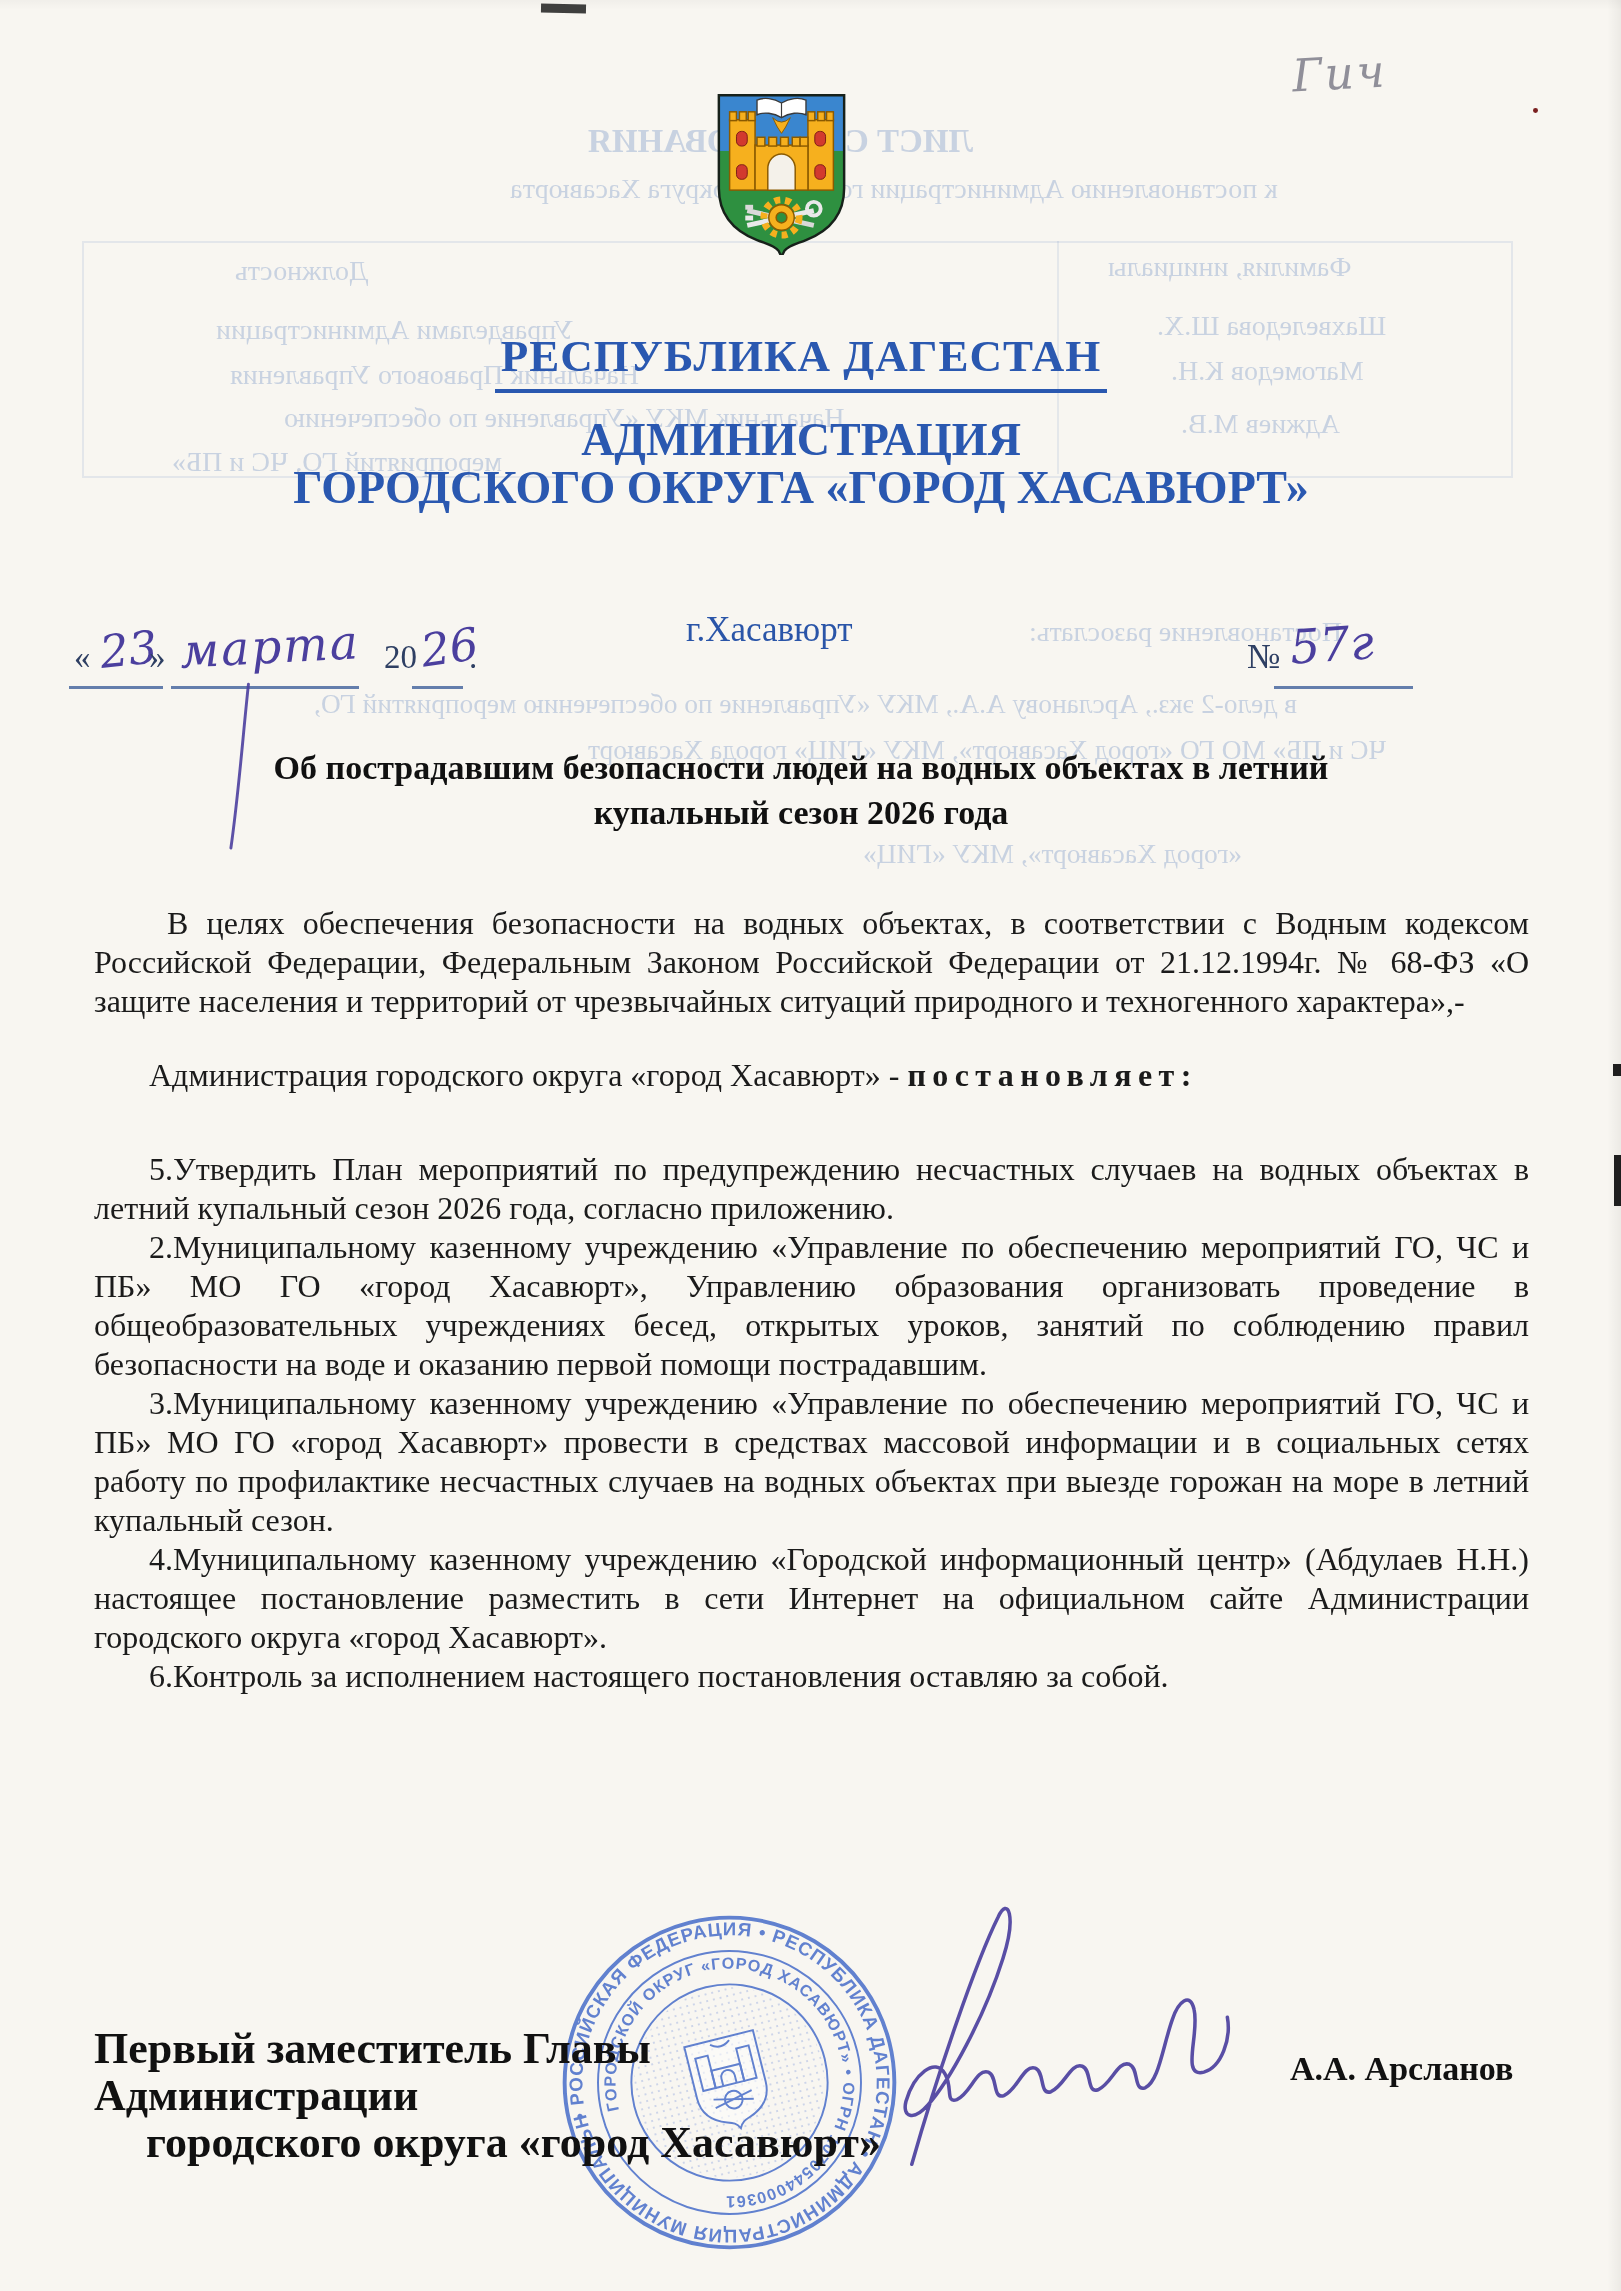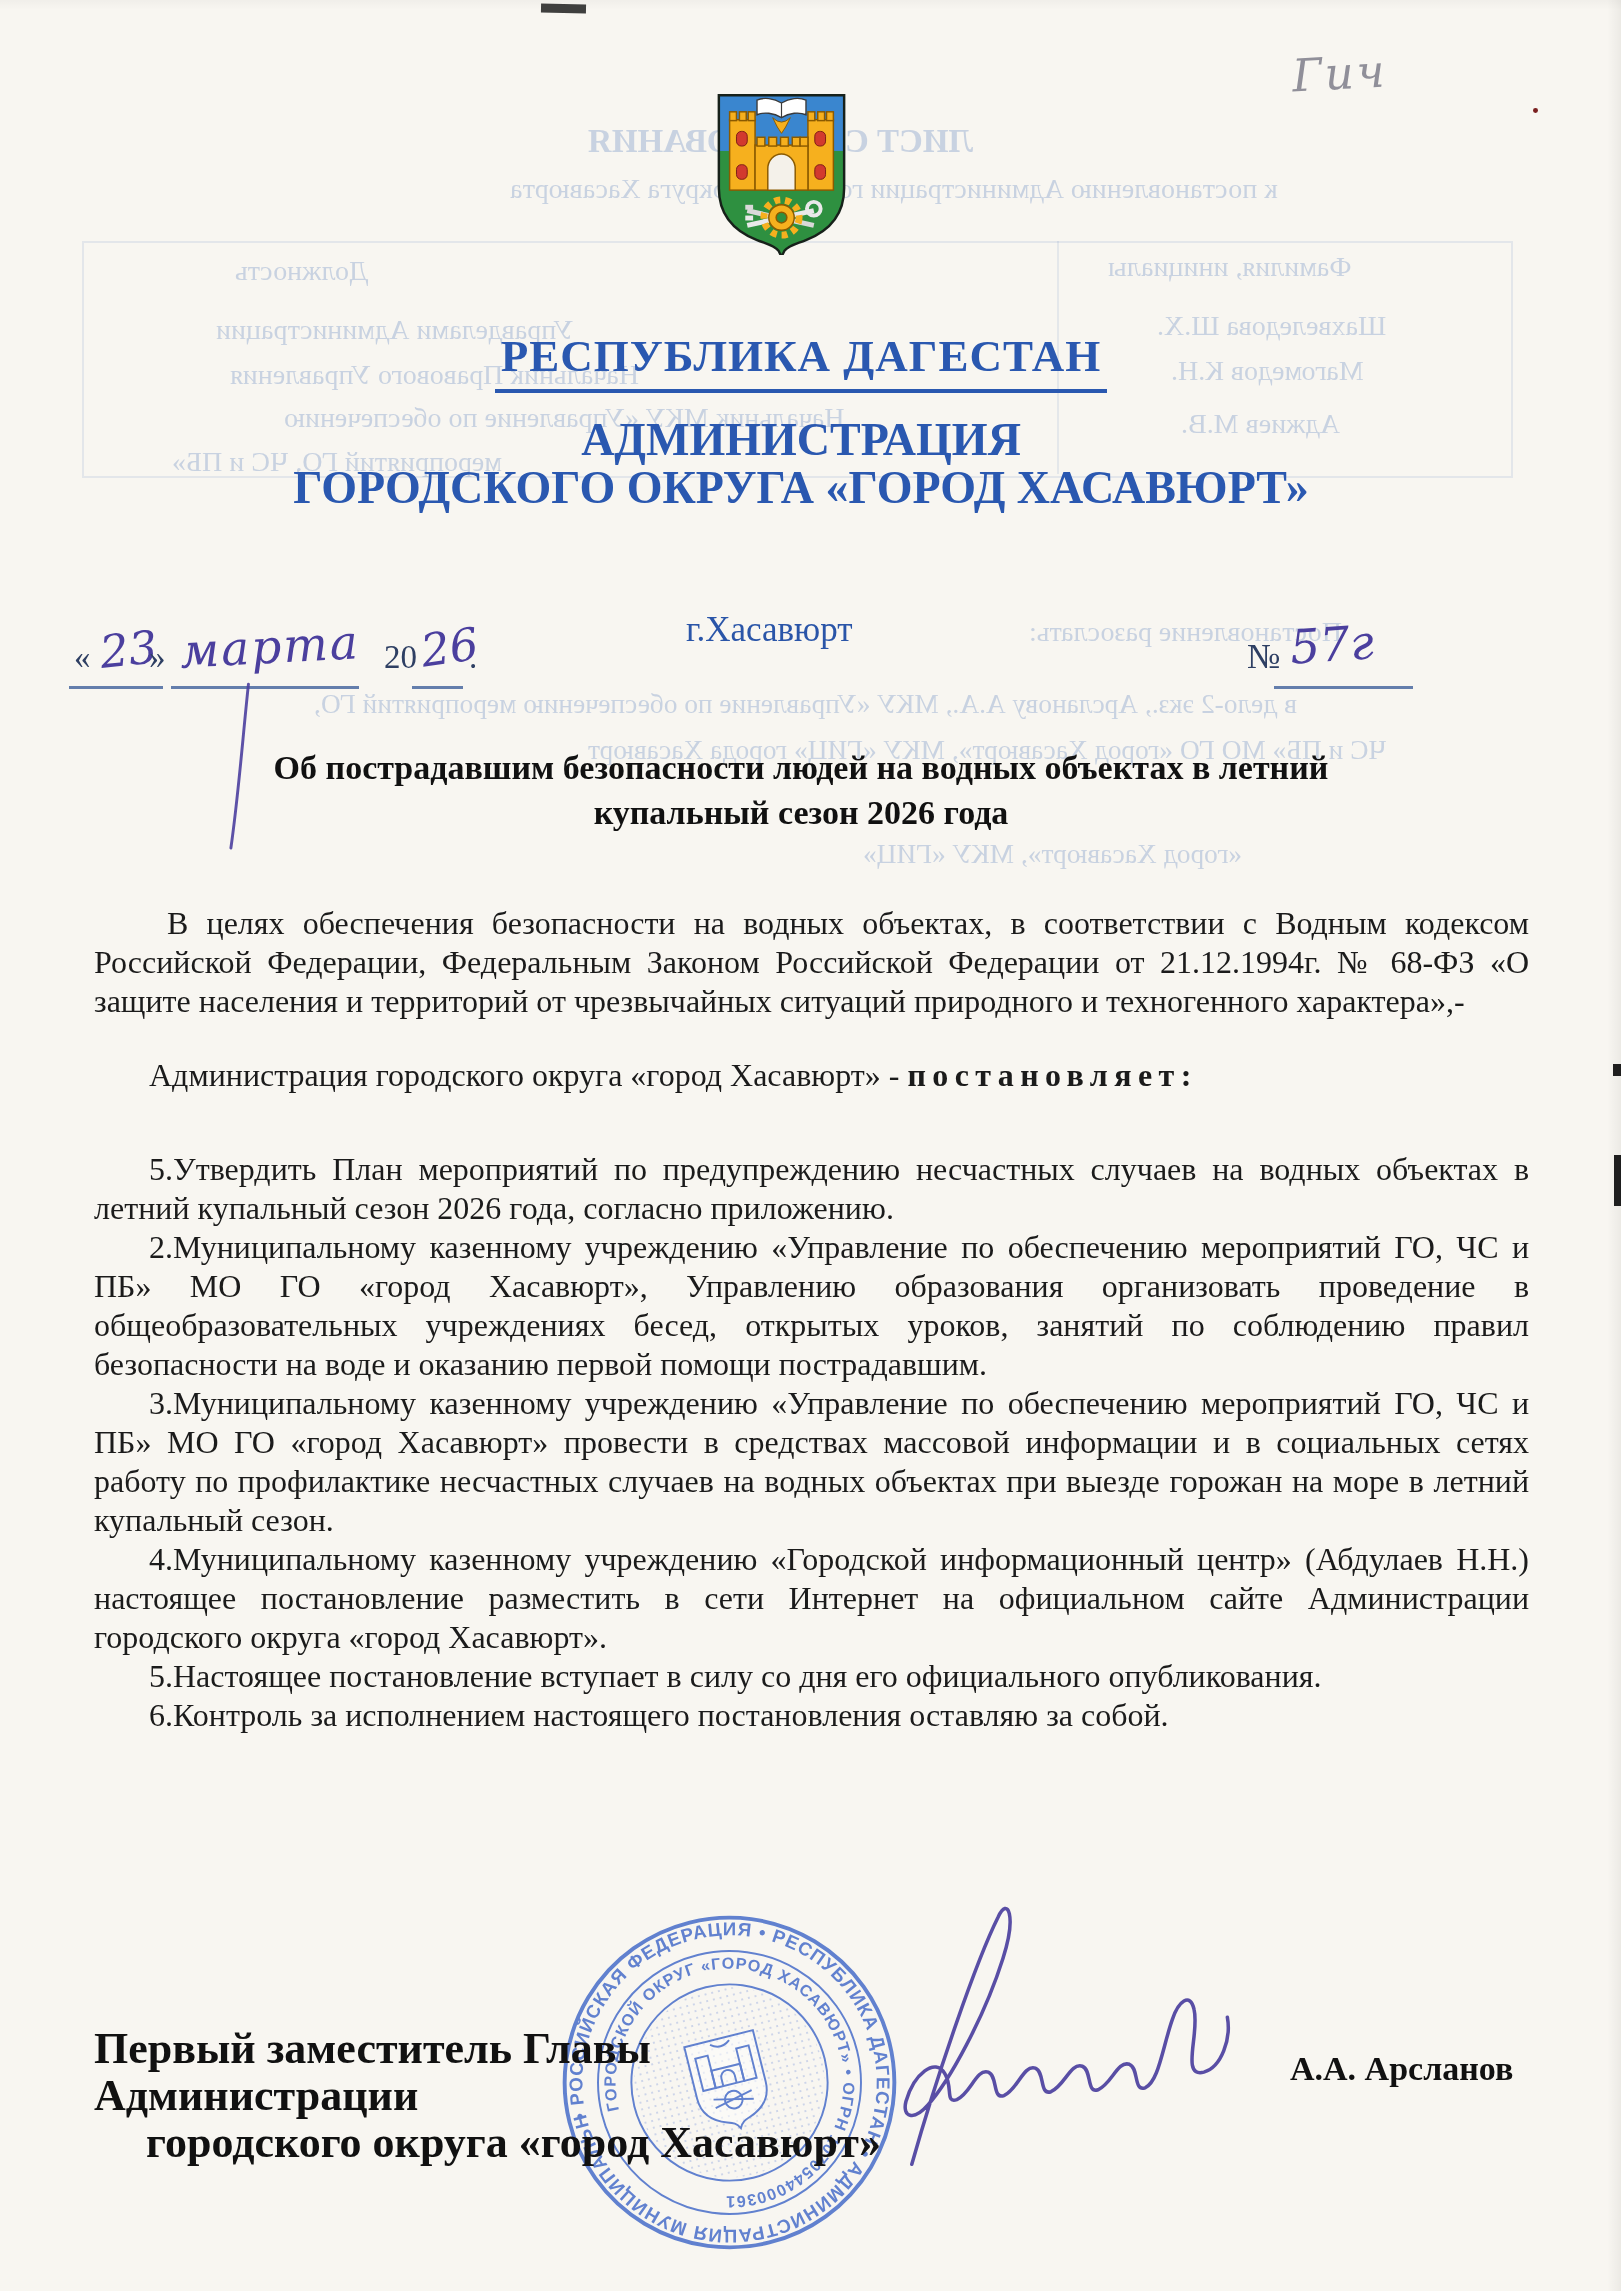--- a/index.html
+++ b/index.html
@@ -161,21 +161,20 @@
     <div>купальный сезон 2026 года</div>
   </div>
 
   <div class="body">
     <p class="preamble">В целях обеспечения безопасности на водных объектах, в соответствии с Водным кодексом Российской Федерации, Федеральным Законом Российской Федерации от 21.12.1994г. № 68-ФЗ «О защите населения и территорий от чрезвычайных ситуаций природного и техногенного характера»,-</p>
     <p class="resline"><span>Администрация городского округа «город Хасавюрт» -</span> <span class="verb">постановляет:</span></p>
     <p>5.Утвердить План мероприятий по предупреждению несчастных случаев на водных объектах в летний купальный сезон 2026 года, согласно приложению.</p>
     <p>2.Муниципальному казенному учреждению «Управление по обеспечению мероприятий ГО, ЧС и ПБ» МО ГО «город Хасавюрт», Управлению образования организовать проведение в общеобразовательных учреждениях бесед, открытых уроков, занятий по соблюдению правил безопасности на воде и оказанию первой помощи пострадавшим.</p>
     <p>3.Муниципальному казенному учреждению «Управление по обеспечению мероприятий ГО, ЧС и ПБ» МО ГО «город Хасавюрт» провести в средствах массовой информации и в социальных сетях работу по профилактике несчастных случаев на водных объектах при выезде горожан на море в летний купальный сезон.</p>
     <p>4.Муниципальному казенному учреждению «Городской информационный центр» (Абдулаев Н.Н.) настоящее постановление разместить в сети Интернет на официальном сайте Администрации городского округа «город Хасавюрт».</p>
-    <p>5.Настоящее постановление вступает в силу со дня его официального опубликования.</p>
     <p>6.Контроль за исполнением настоящего постановления оставляю за собой.</p>
   </div>
 
   <svg class="abs" style="left:547px; top:1900px; opacity:.82; transform:rotate(-14deg);" width="365" height="365" viewBox="0 0 372 372">
     <defs>
       <pattern id="dotp" width="7" height="7" patternUnits="userSpaceOnUse">
         <circle cx="2" cy="2" r="1" fill="#4a6fd0"></circle>
       </pattern>
       <path id="ringOuter" d="M186,186 m-150,0 a150,150 0 1,1 300,0 a150,150 0 1,1 -300,0"></path>
       <path id="ringInner" d="M186,186 m-116,0 a116,116 0 1,1 232,0 a116,116 0 1,1 -232,0"></path>

